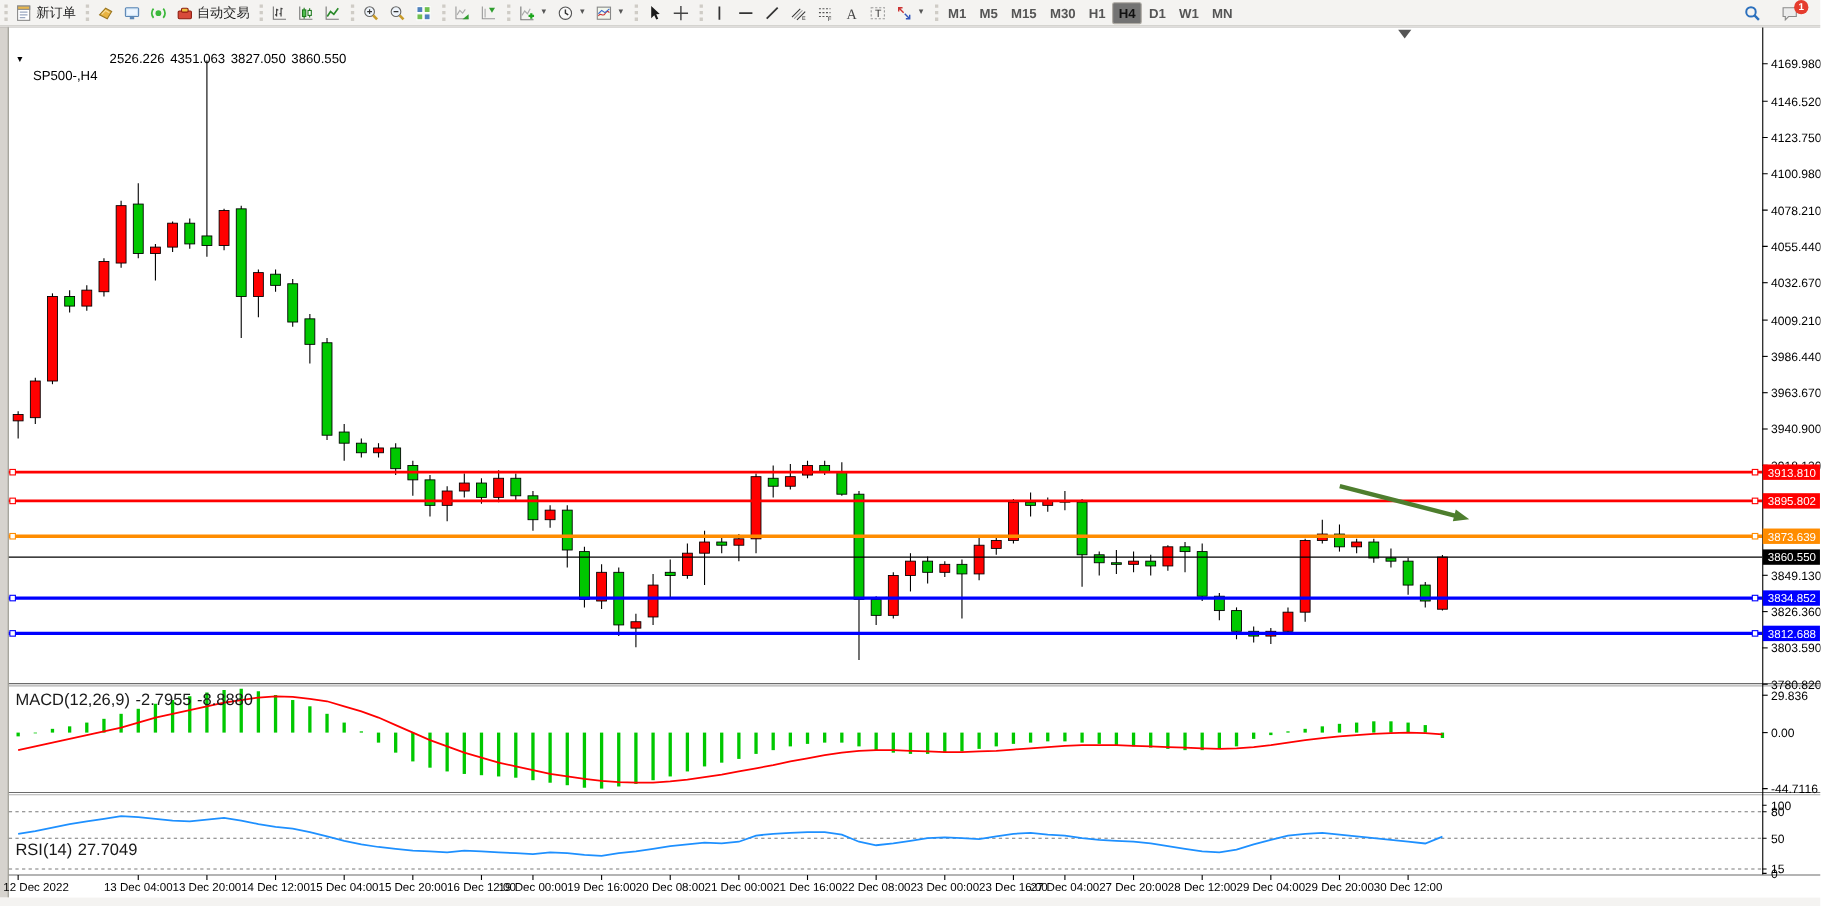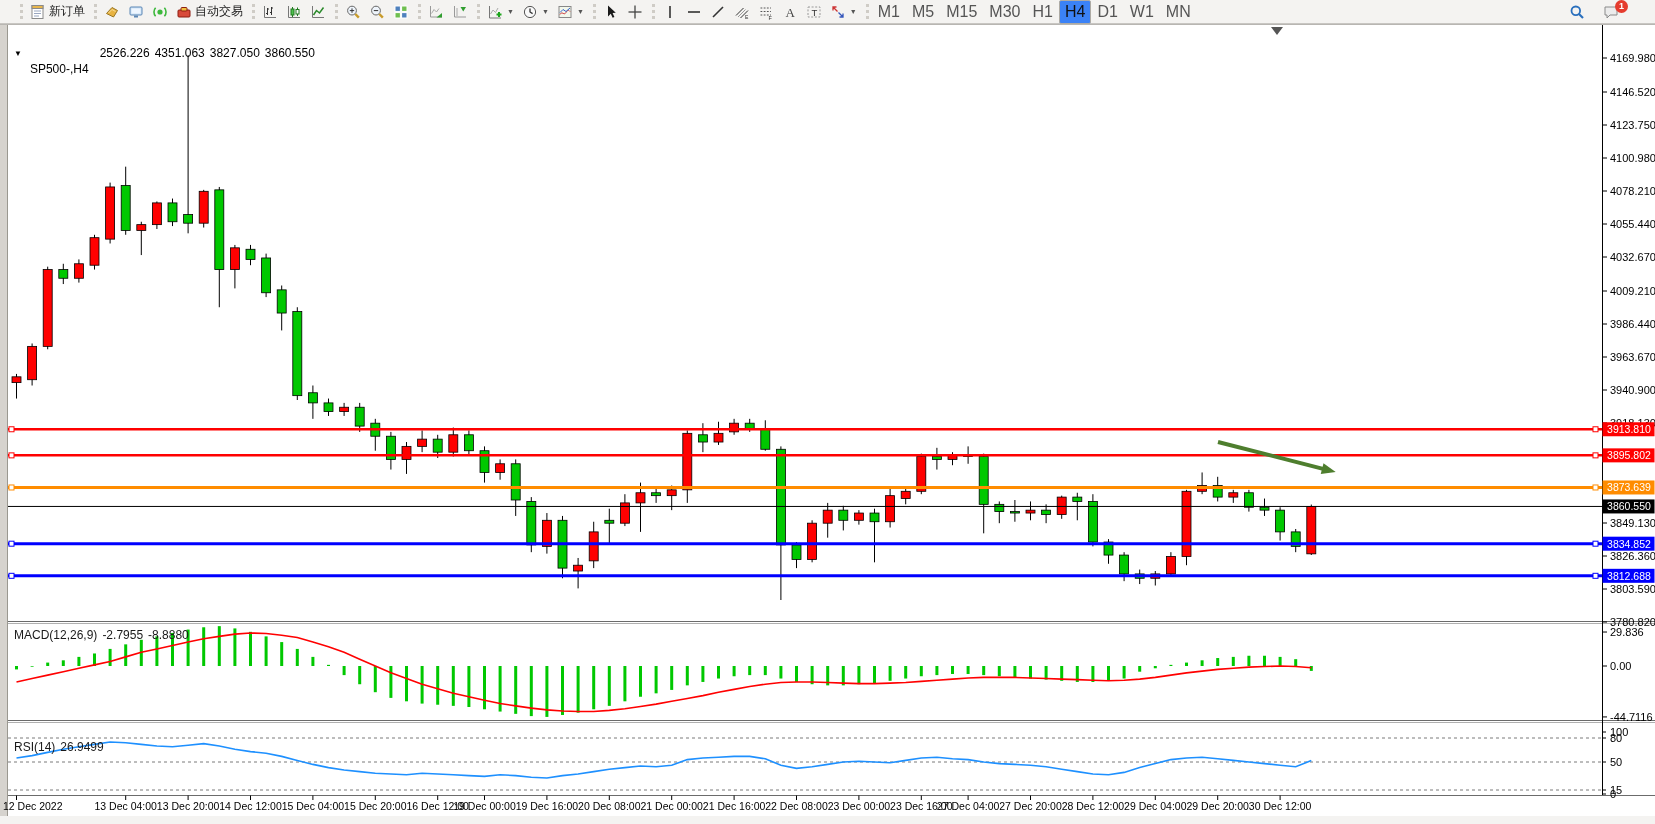--- a/index.html
+++ b/index.html
@@ -1,40 +1,40 @@
 <!DOCTYPE html>
 <html><head>
 <meta charset="utf-8">
 <style>
   html,body{margin:0;padding:0;background:#fff;width:1655px;height:824px;overflow:hidden;
     font-family:"Liberation Sans",sans-serif;}
   .toolbar{display:flex;align-items:center;height:23px;background:#f4f3f1;
-    border-bottom:1px solid #c8c6c2;padding:0 18px;position:relative;z-index:5;}
+    border-bottom:1px solid #c8c6c2;padding:0 2px;position:relative;z-index:5;}
   .tgroup{display:flex;align-items:center;height:100%;padding:0 3px 0 8px;position:relative;}
   .tgroup::before{content:"";position:absolute;left:2px;top:4px;bottom:4px;border-left:3px dotted #cfccc6;}
   .tbtn{display:flex;align-items:center;gap:3px;padding:1px 3px;border:1px solid transparent;
     border-radius:2px;cursor:default;position:relative;}
   .tlabel{font-size:12px;color:#222;white-space:nowrap;}
   .caret{font-size:7px;color:#555;margin-left:1px;}
-  .tf-btn{font-size:16px;font-weight:400;color:#555;padding:2px 5px;}
-  .tf-btn.active{background:#3b82f6;border-color:#aeaba4;color:#111;}
+  .tf-btn{font-size:12px;font-weight:700;color:#555;padding:2px 5px;}
+  .tf-btn.active{background:#737373;border-color:#aeaba4;color:#111;}
   .ticon-wrap{width:16px;height:16px;display:inline-block;line-height:0;}
   .ticon{width:16px;height:16px;}
   .toolbar-right{margin-left:auto;display:flex;align-items:center;gap:10px;padding-right:14px;}
   .badge{position:absolute;top:-3px;right:-6px;background:#e53c2e;color:#fff;border-radius:50%;
     width:13px;height:13px;font-size:9px;line-height:13px;text-align:center;font-weight:700;}
   .chart-area{position:absolute;top:24px;left:0;width:1655px;height:800px;}
   #chart-svg{position:absolute;top:0;left:0;}
   .chart-header{position:absolute;top:6px;left:14px;font-size:12px;color:#000;display:flex;
     align-items:center;gap:5px;z-index:3;}
   .chart-header .dd{font-size:8px;margin-right:3px;}
   .chart-header .sym{margin-right:6px;margin-top:32px;}
-  .pane-label{position:absolute;left:14px;font-size:12px;color:#1a1a1a;z-index:3;display:flex;gap:5px;}
+  .pane-label{position:absolute;left:14px;font-size:15px;color:#1a1a1a;z-index:3;display:flex;gap:5px;}
   .macd-label{top:604px;}
-  .rsi-label{top:716px;}
+  .rsi-label{top:740px;}
 </style>
 </head>
 <body>
 
 <div class="toolbar" id="toolbar">
     <div class="tgroup">
       <div class="tbtn">
         <span class="ticon-wrap"><svg class="ticon" viewBox="0 0 16 16">
             <rect x="2" y="1.5" width="11" height="13" fill="#fff" stroke="#8a8a8a"></rect>
             <rect x="2" y="1.5" width="11" height="3" fill="#e8b64c" stroke="#8a8a8a"></rect>
@@ -683,15 +683,15 @@
   </div>
 
   <div class="pane-label macd-label">
     <span>MACD(12,26,9)</span>
     <span>-2.7955</span>
     <span>-8.8880</span>
   </div>
 
   <div class="pane-label rsi-label">
     <span>RSI(14)</span>
-    <span>26.9499</span>
+    <span>27.7049</span>
   </div>
 </div>
 
 </body></html>

